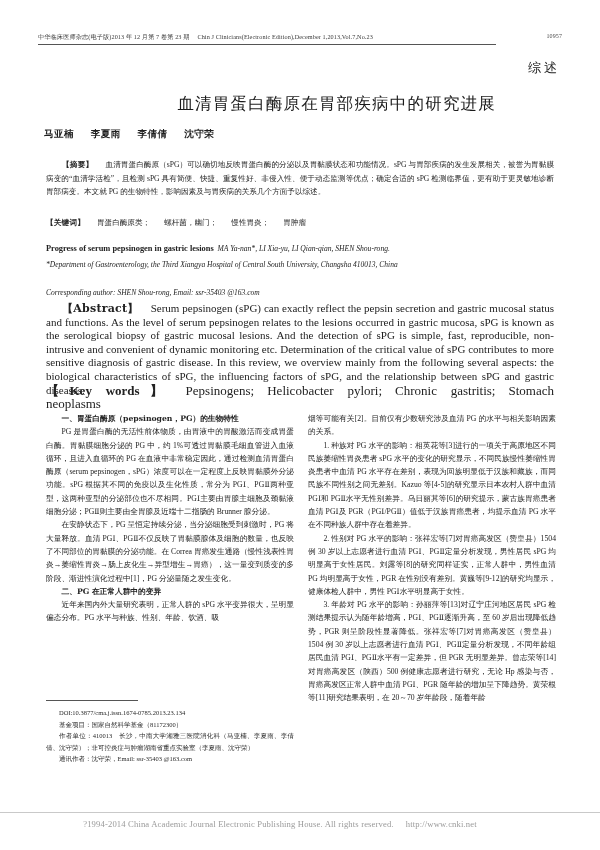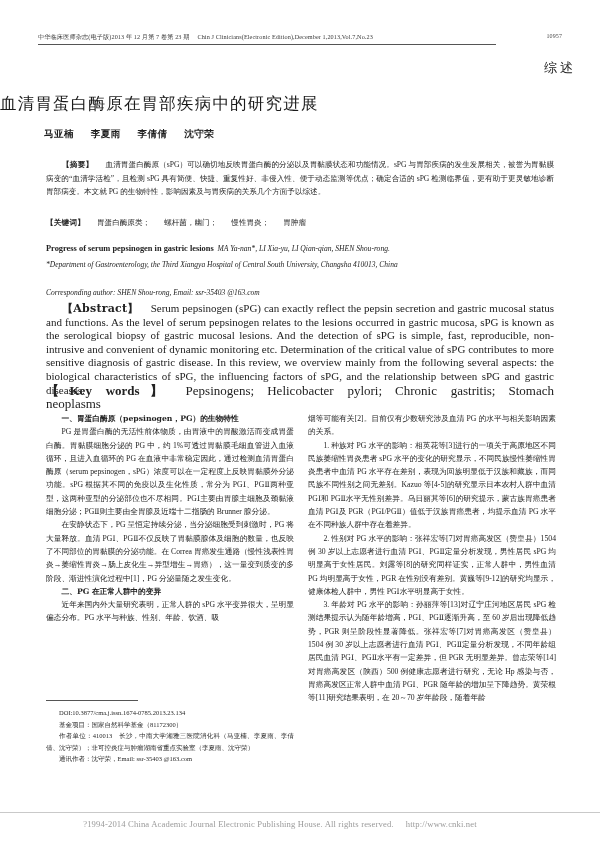--- a/index.html
+++ b/index.html
@@ -45,35 +45,35 @@
     left: 38px;
     top: 44px;
     width: 458px;
     height: 1px;
     background: #555;
   }
 
   
   .section-kind {
     position: absolute;
-    right: 24px;
+    right: 40px;
     top: 59px;
     font-size: 13px;
     letter-spacing: 3px;
     color: #1f1f1f;
     font-family: "DejaVu Serif", "Liberation Serif", serif;
   }
 
   
   .doc-title {
     position: absolute;
     left: 0;
     top: 93px;
     width: 496px;
-    text-align: left;
+    text-align: right;
     font-size: 16.5px;
     letter-spacing: 1.2px;
     color: #1a1a1a;
     font-family: "DejaVu Serif", "Liberation Serif", serif;
   }
 
   .authors {
     position: absolute;
     left: 44px;
     top: 128px;

